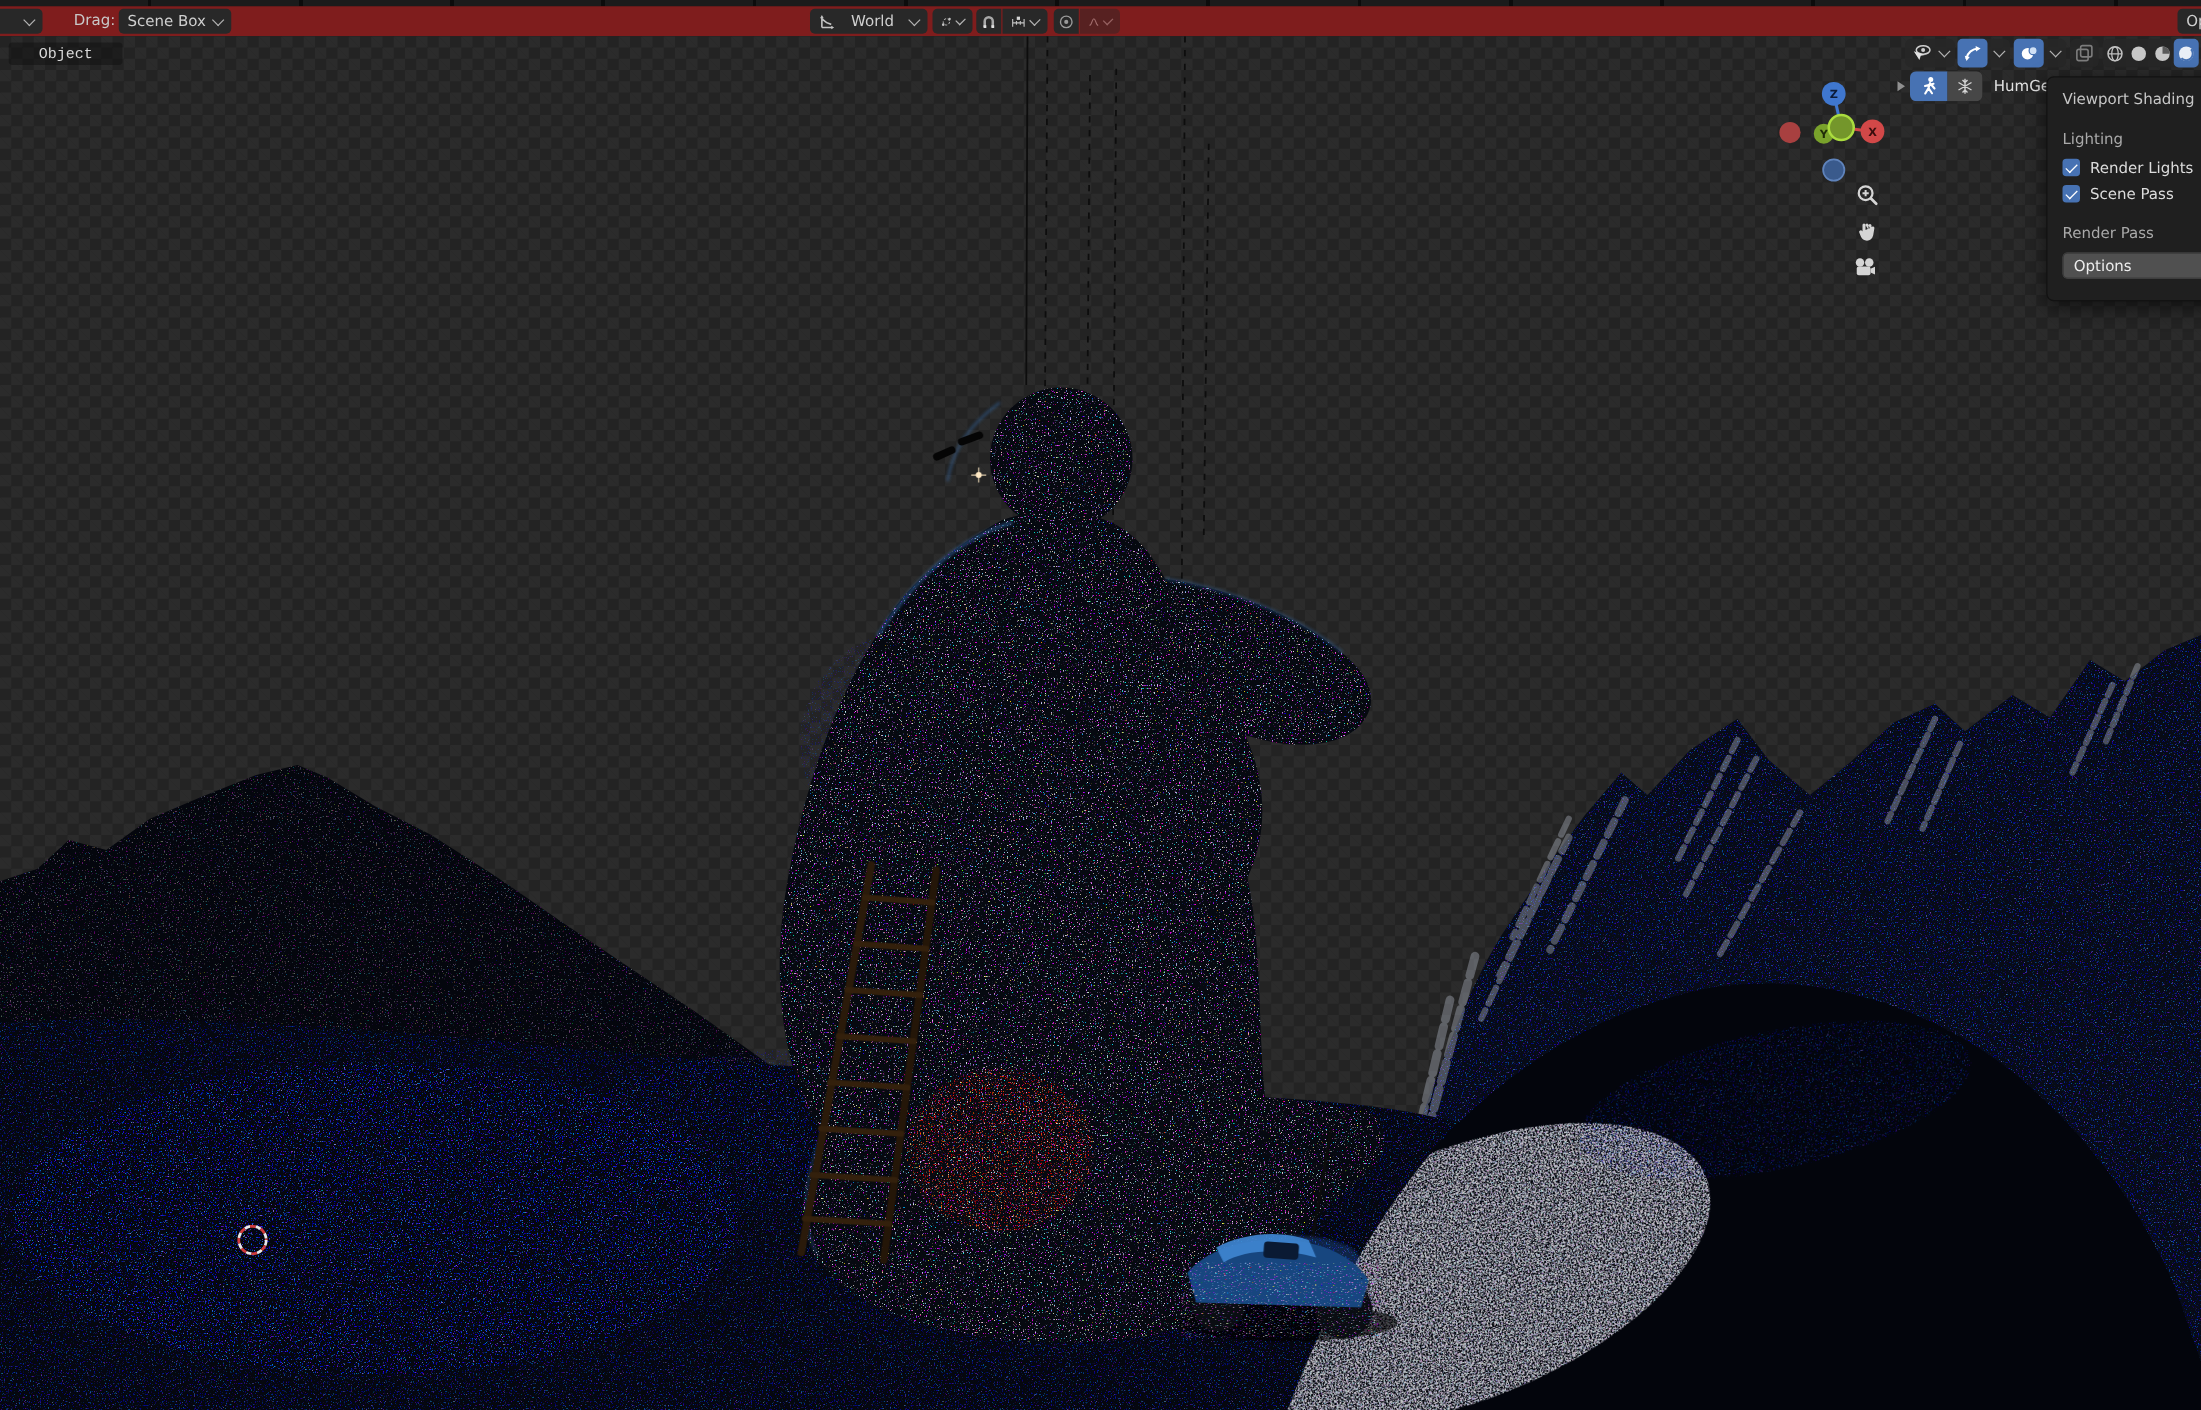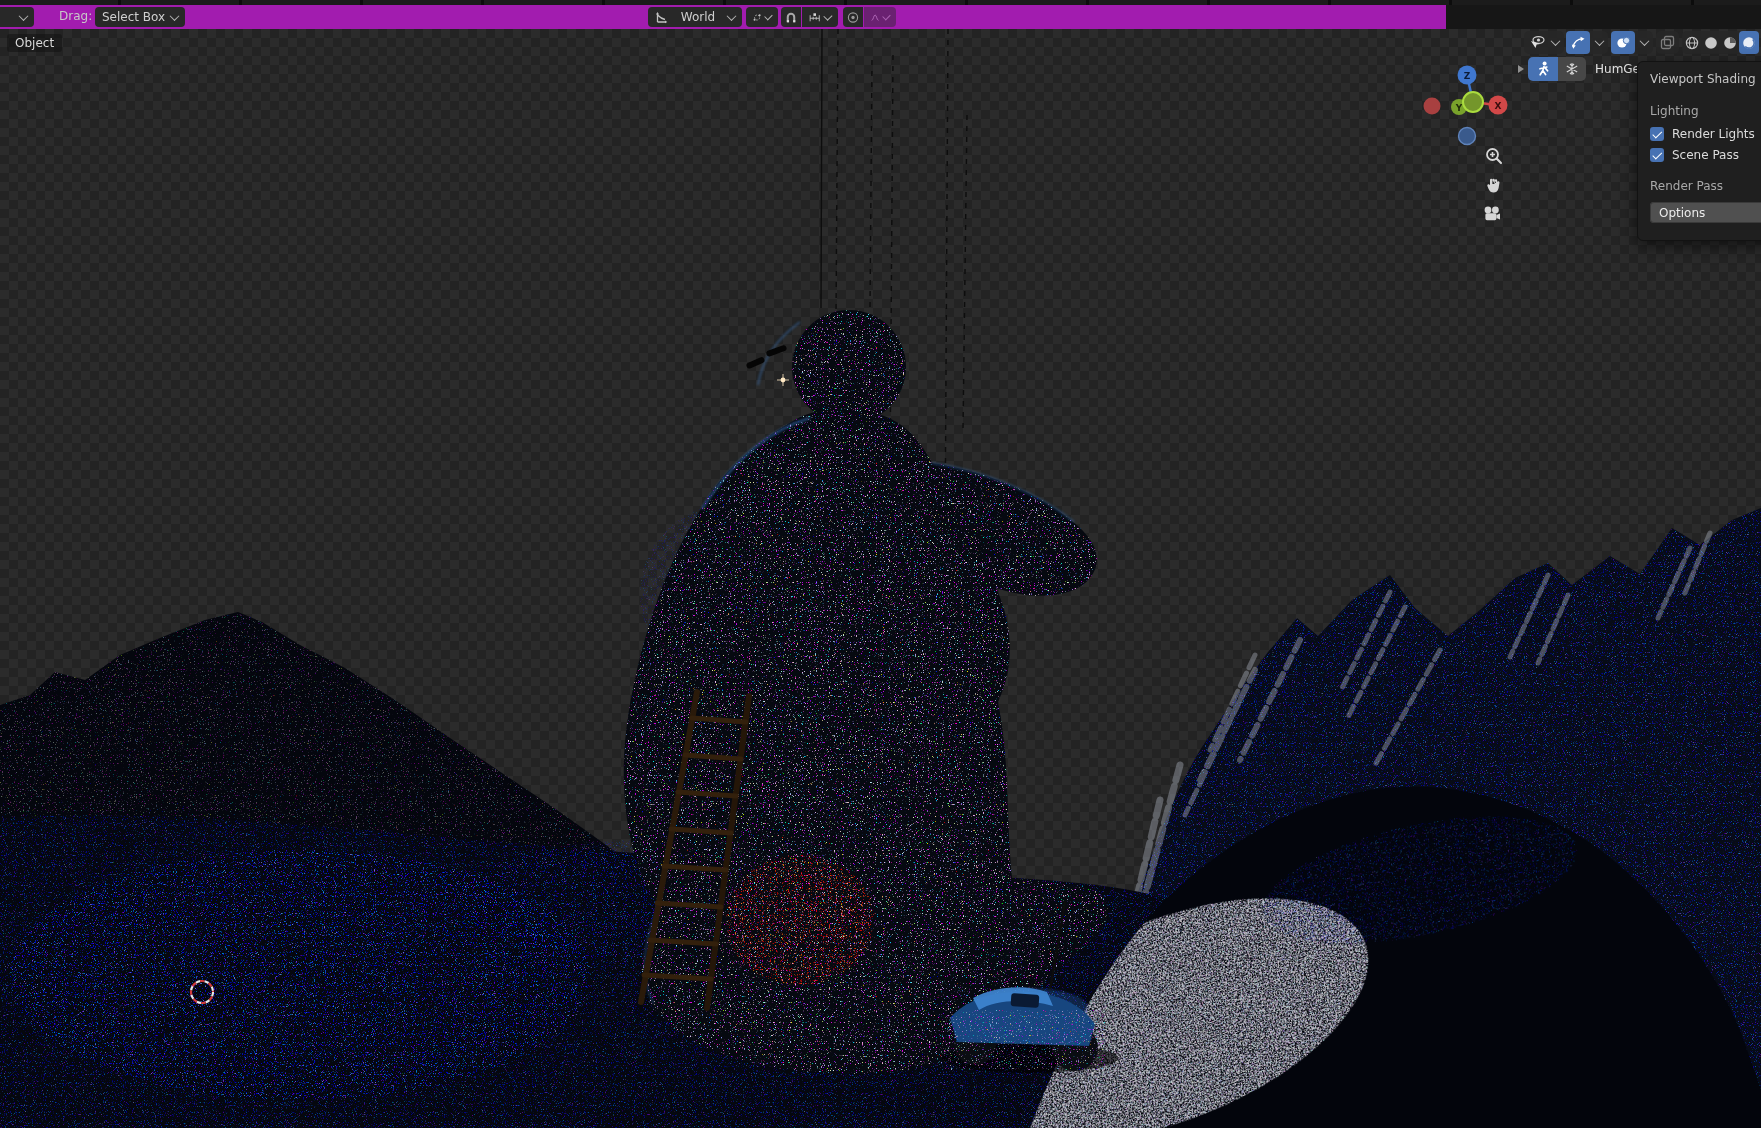--- a/index.html
+++ b/index.html
@@ -4,41 +4,41 @@
 <style>
   html,body{margin:0;padding:0;background:#161616;}
   body{width:1761px;height:1128px;position:relative;overflow:hidden;
        font-family:"DejaVu Sans","Liberation Sans",sans-serif;color:#cfcfcf;font-size:12px;}
 
   
   .tabstrip{position:absolute;left:0;top:0;width:1761px;height:5px;background:#0f0f0f;
     background-image:repeating-linear-gradient(90deg,#1b1b1b 0 118px,#0c0c0c 118px 121px);}
 
   
-  .toolbar{position:absolute;left:0;top:5px;width:1446px;height:24px;background:#a21caf;overflow:hidden;}
+  .toolbar{position:absolute;left:0;top:5px;width:1761px;height:24px;background:#7f1d1d;overflow:hidden;}
   .tb-btn{position:absolute;top:2px;height:20px;background:#282828;border-radius:4px;
           display:flex;align-items:center;gap:5px;padding:0 7px;box-sizing:border-box;}
   .tb-label{position:absolute;top:4px;color:#c8c8c8;}
   .chev{display:inline-block;width:6px;height:6px;border-right:1.4px solid #b4b4b4;
         border-bottom:1.4px solid #b4b4b4;transform:rotate(45deg) translate(-1px,-1px);}
   .dim{opacity:.45;}
   .joined-left{border-radius:4px 0 0 4px;}
   .joined-right{border-radius:0 4px 4px 0;}
 
   
   .viewport{position:absolute;left:0;top:29px;width:1761px;height:1099px;
     background-color:#232323;
     background-image:
       linear-gradient(45deg,#2b2b2b 25%,transparent 25%,transparent 75%,#2b2b2b 75%),
       linear-gradient(45deg,#2b2b2b 25%,transparent 25%,transparent 75%,#2b2b2b 75%);
     background-size:18px 18px;background-position:0 0,9px 9px;}
   .scene{position:absolute;left:0;top:0;}
 
   .obj-label{position:absolute;left:7px;top:5px;background:rgba(18,18,18,.55);
-    padding:2px 8px;border-radius:3px;color:#d8d8d8;}
+    padding:2px 24px;border-radius:3px;color:#d8d8d8;font-family:Liberation Mono, monospace;}
 
   
   .hbtn{position:absolute;top:2px;height:23px;background:rgba(39,39,39,.92);border-radius:5px;
         display:flex;align-items:center;box-sizing:border-box;}
   .seg{height:23px;display:flex;align-items:center;justify-content:center;}
   .seg.active{background:#4772b3;border-radius:4px;}
 
   
   .crumb{position:absolute;left:1518px;top:27px;height:26px;display:flex;align-items:center;gap:4px;}
   .tri{width:0;height:0;border-left:6px solid #909090;border-top:4px solid transparent;
@@ -68,21 +68,21 @@
 <body>
 
 <div class="tabstrip"></div>
 
 <div class="toolbar">
   <div class="tb-btn" style="left:0;width:34px;border-radius:0 4px 4px 0;justify-content:flex-end">
       <span class="chev"></span>
     </div>
   <span class="tb-label" style="left:59px">Drag:</span>
   <div class="tb-btn" style="left:95px;width:90px;justify-content:space-between">
-    <span>Select Box</span>
+    <span>Scene Box</span>
     <span class="chev"></span>
   </div>
 
   <div class="tb-btn" style="left:648px;width:94px;justify-content:space-between">
     <svg width="13" height="13" viewBox="0 0 13 13">
       <path d="M2.5,11 L2.5,2.5 M2.5,11 L11,11 M2.5,4 C5,6.5 7.5,8 10,8.5" stroke="#c2c2c2" stroke-width="1.3" fill="none"></path>
       <path d="M1,3.5 L2.5,1 L4,3.5 Z M10,9.6 L12.3,11 L10,12.3 Z" fill="#c2c2c2"></path>
     </svg>
     <span>World</span>
     <span class="chev"></span>

